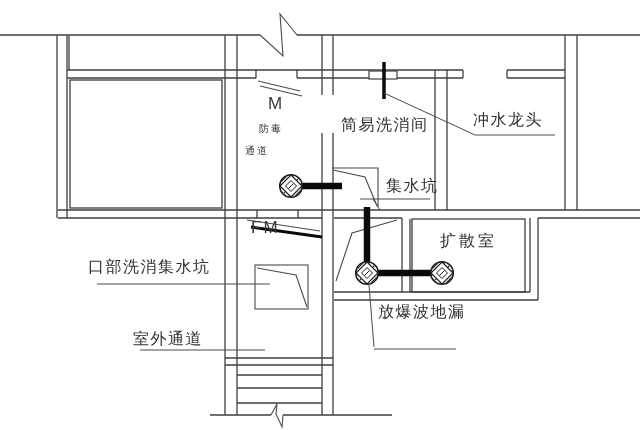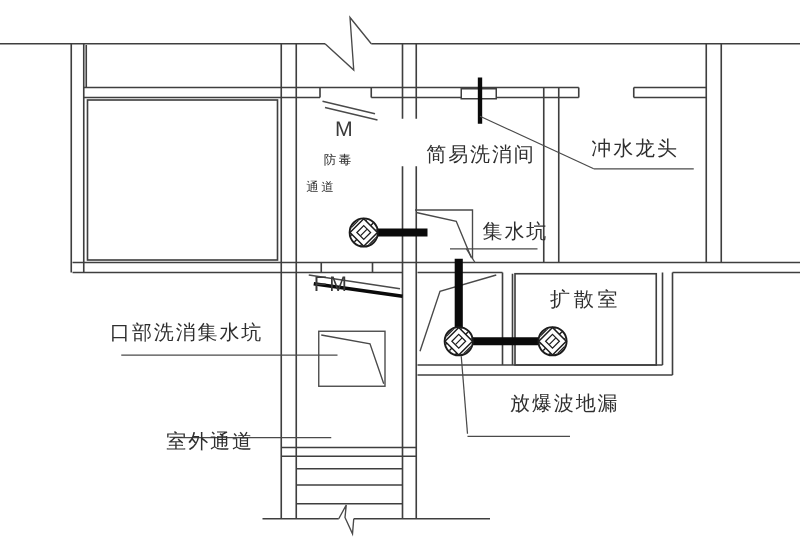--- a/index.html
+++ b/index.html
@@ -161,15 +161,15 @@
   <div>
     <div class="lbl cjk-sm" style="left:259px;top:124px;">防毒</div>
     <div class="lbl cjk-sm" style="left:245px;top:146px;">通道</div>
   </div>
 
   <div class="lbl cjk" style="left:341px;top:117px;">简易洗消间</div>
   <div class="lbl cjk" style="left:473px;top:112px;text-align:center;">冲水龙头</div>
   <div class="lbl cjk" style="left:386px;top:178px;">集水坑</div>
   <div class="lbl cjk" style="left:440px;top:233px;letter-spacing:3px;">扩散室</div>
   <div class="lbl cjk" style="left:88px;top:259px;">口部洗消集水坑</div>
-  <div class="lbl cjk" style="left:133px;top:346px;">室外通道</div>
-  <div class="lbl cjk" style="left:378px;top:316px;margin-left:30px;">放爆波地漏</div>
+  <div class="lbl cjk" style="left:133px;top:331px;">室外通道</div>
+  <div class="lbl cjk" style="left:378px;top:304px;">放爆波地漏</div>
 </div>
 
 </body></html>

